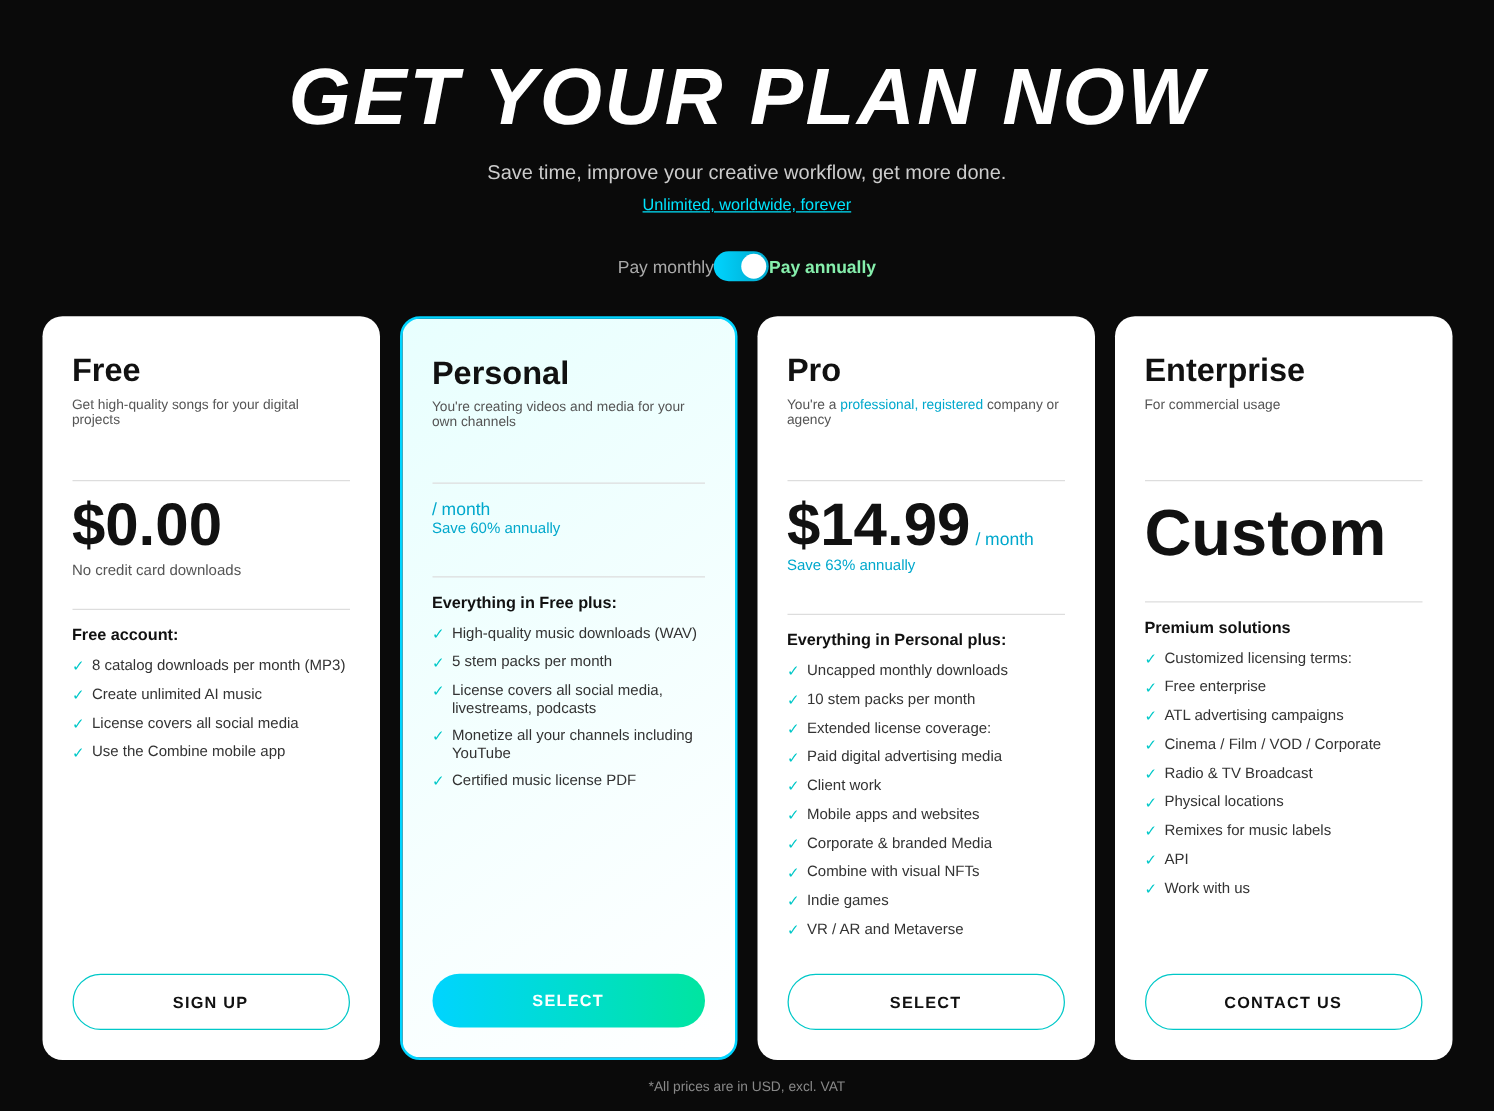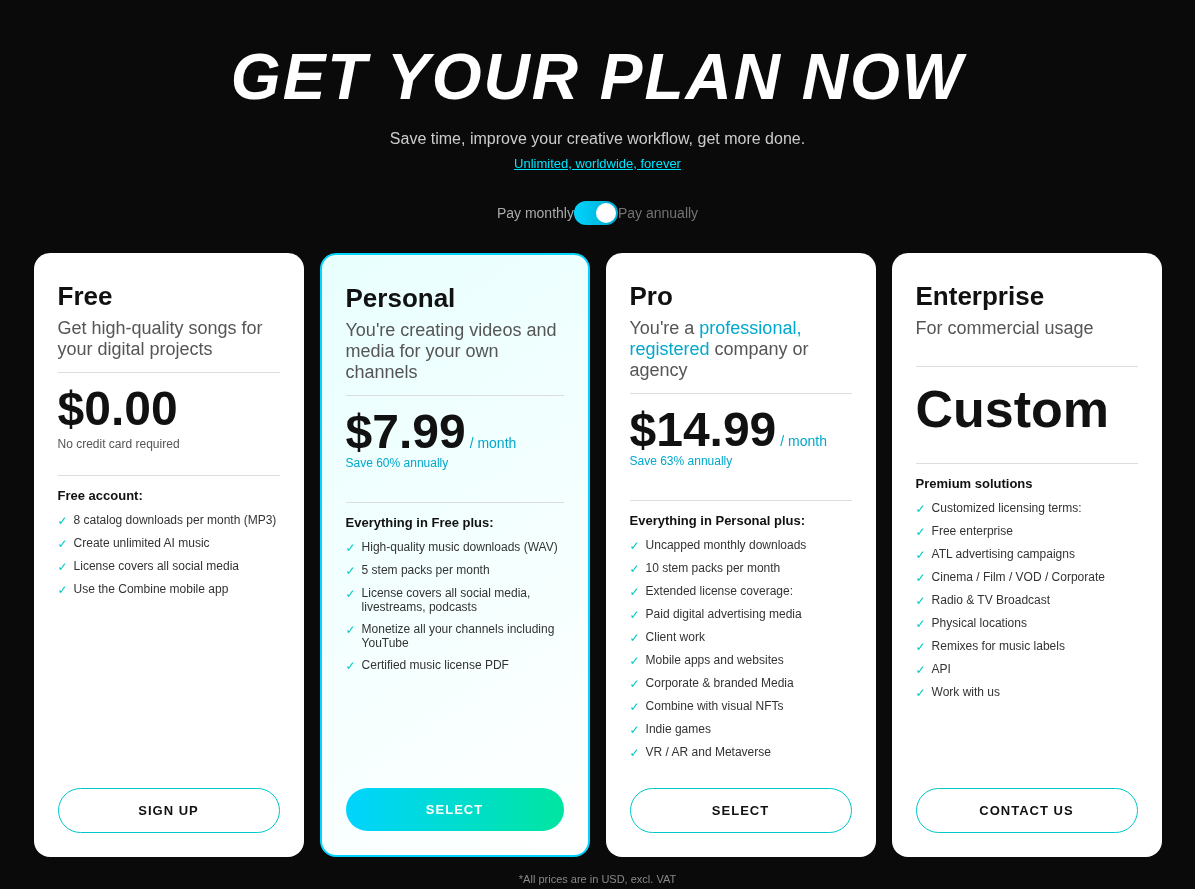--- a/index.html
+++ b/index.html
@@ -45,22 +45,22 @@
       gap: 0;
       margin-bottom: 28px;
     }
 
     .billing-label {
       font-size: 14px;
       color: #aaa;
     }
 
     .billing-label.active {
-      color: #737373;
-      font-weight: normal;
+      color: #86efac;
+      font-weight: bold;
     }
 
     .toggle {
       width: 44px;
       height: 24px;
       background: linear-gradient(to right, #00d4ff, #00a8cc);
       border-radius: 12px;
       position: relative;
       cursor: pointer;
     }
@@ -101,22 +101,23 @@
     }
 
     .plan-name {
       font-size: 26px;
       font-weight: 900;
       margin-bottom: 6px;
       color: #111;
     }
 
     .plan-description {
-      font-size: 18px;
+      font-size: 11px;
       color: #555;
+      margin-bottom: 18px;
       min-height: 36px;
     }
 
     .plan-description a {
       color: #00a8cc;
       text-decoration: none;
     }
 
     .divider {
       border: none;
@@ -250,21 +251,21 @@
 <div class="plans-container">
 
   <div class="plan-card">
     <div class="plan-name">Free</div>
     <div class="plan-description">Get high-quality songs for your digital projects</div>
     <hr class="divider">
     <div class="price-section">
       <div class="plan-price-row">
         <span class="plan-price">$0.00</span>
       </div>
-      <div class="price-note">No credit card required</div>
+      <div class="price-note">No credit card downloads</div>
     </div>
     <hr class="divider">
     <div class="features-label">Free account:</div>
     <ul class="features-list">
       <li>
           <span class="check">✓</span>
           <span>8 catalog downloads per month (MP3)</span>
         </li>
       <li>
           <span class="check">✓</span>
@@ -281,21 +282,20 @@
     </ul>
     <button class="plan-btn">SIGN UP</button>
   </div>
 
   <div class="plan-card featured">
     <div class="plan-name">Personal</div>
     <div class="plan-description">You're creating videos and media for your own channels</div>
     <hr class="divider">
     <div class="price-section">
       <div class="plan-price-row">
-        <span class="plan-price">$7.99</span>
         <span class="plan-price-unit">/ month</span>
       </div>
       <div class="price-save">Save 60% annually</div>
     </div>
     <hr class="divider">
     <div class="features-label">Everything in Free plus:</div>
     <ul class="features-list">
       <li>
           <span class="check">✓</span>
           <span>High-quality music downloads (WAV)</span>

